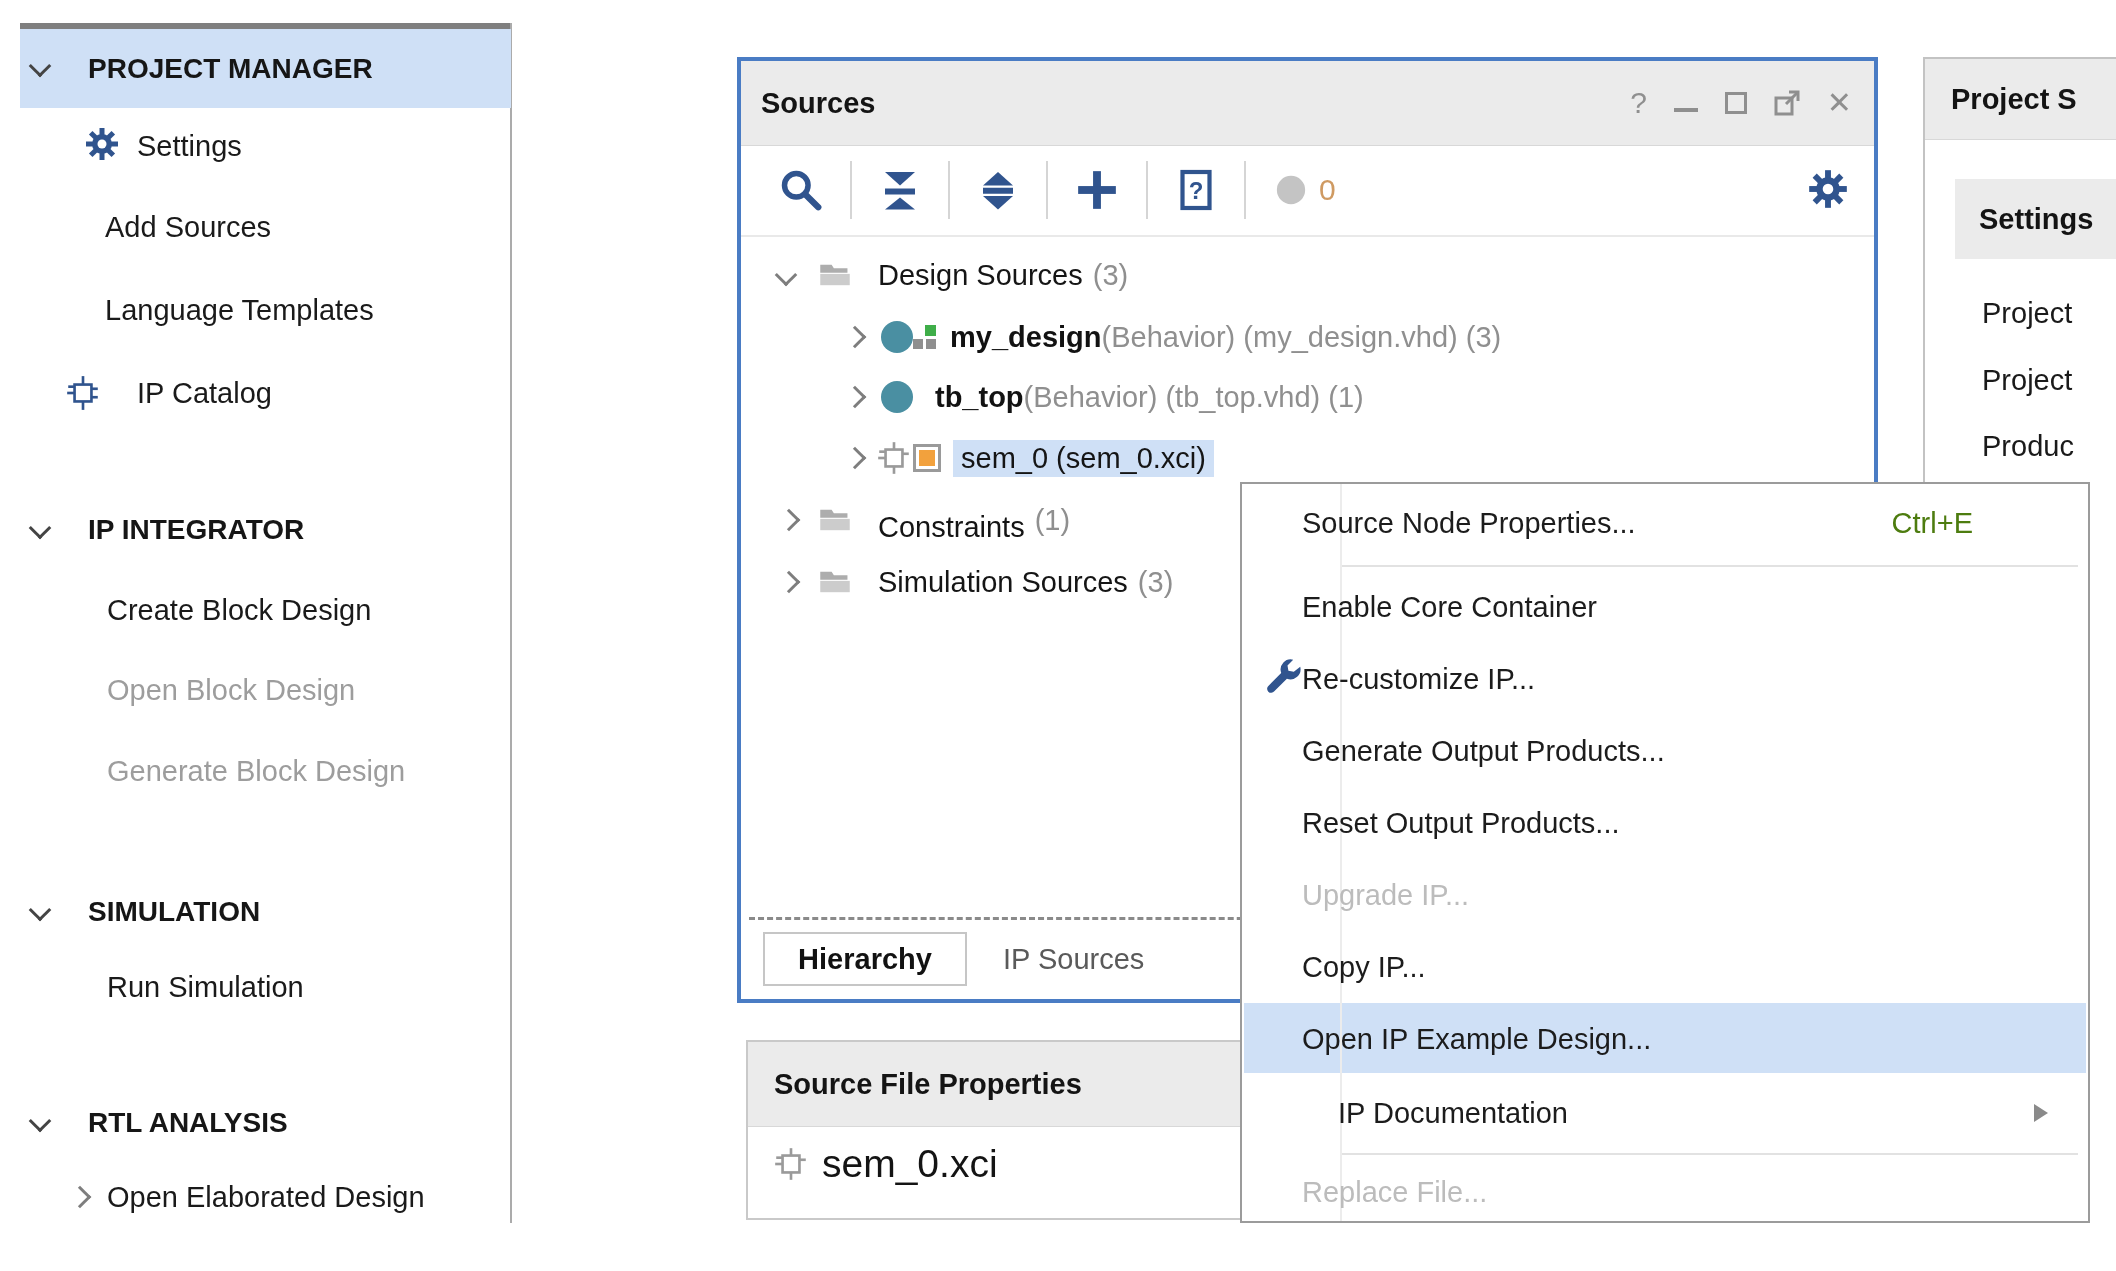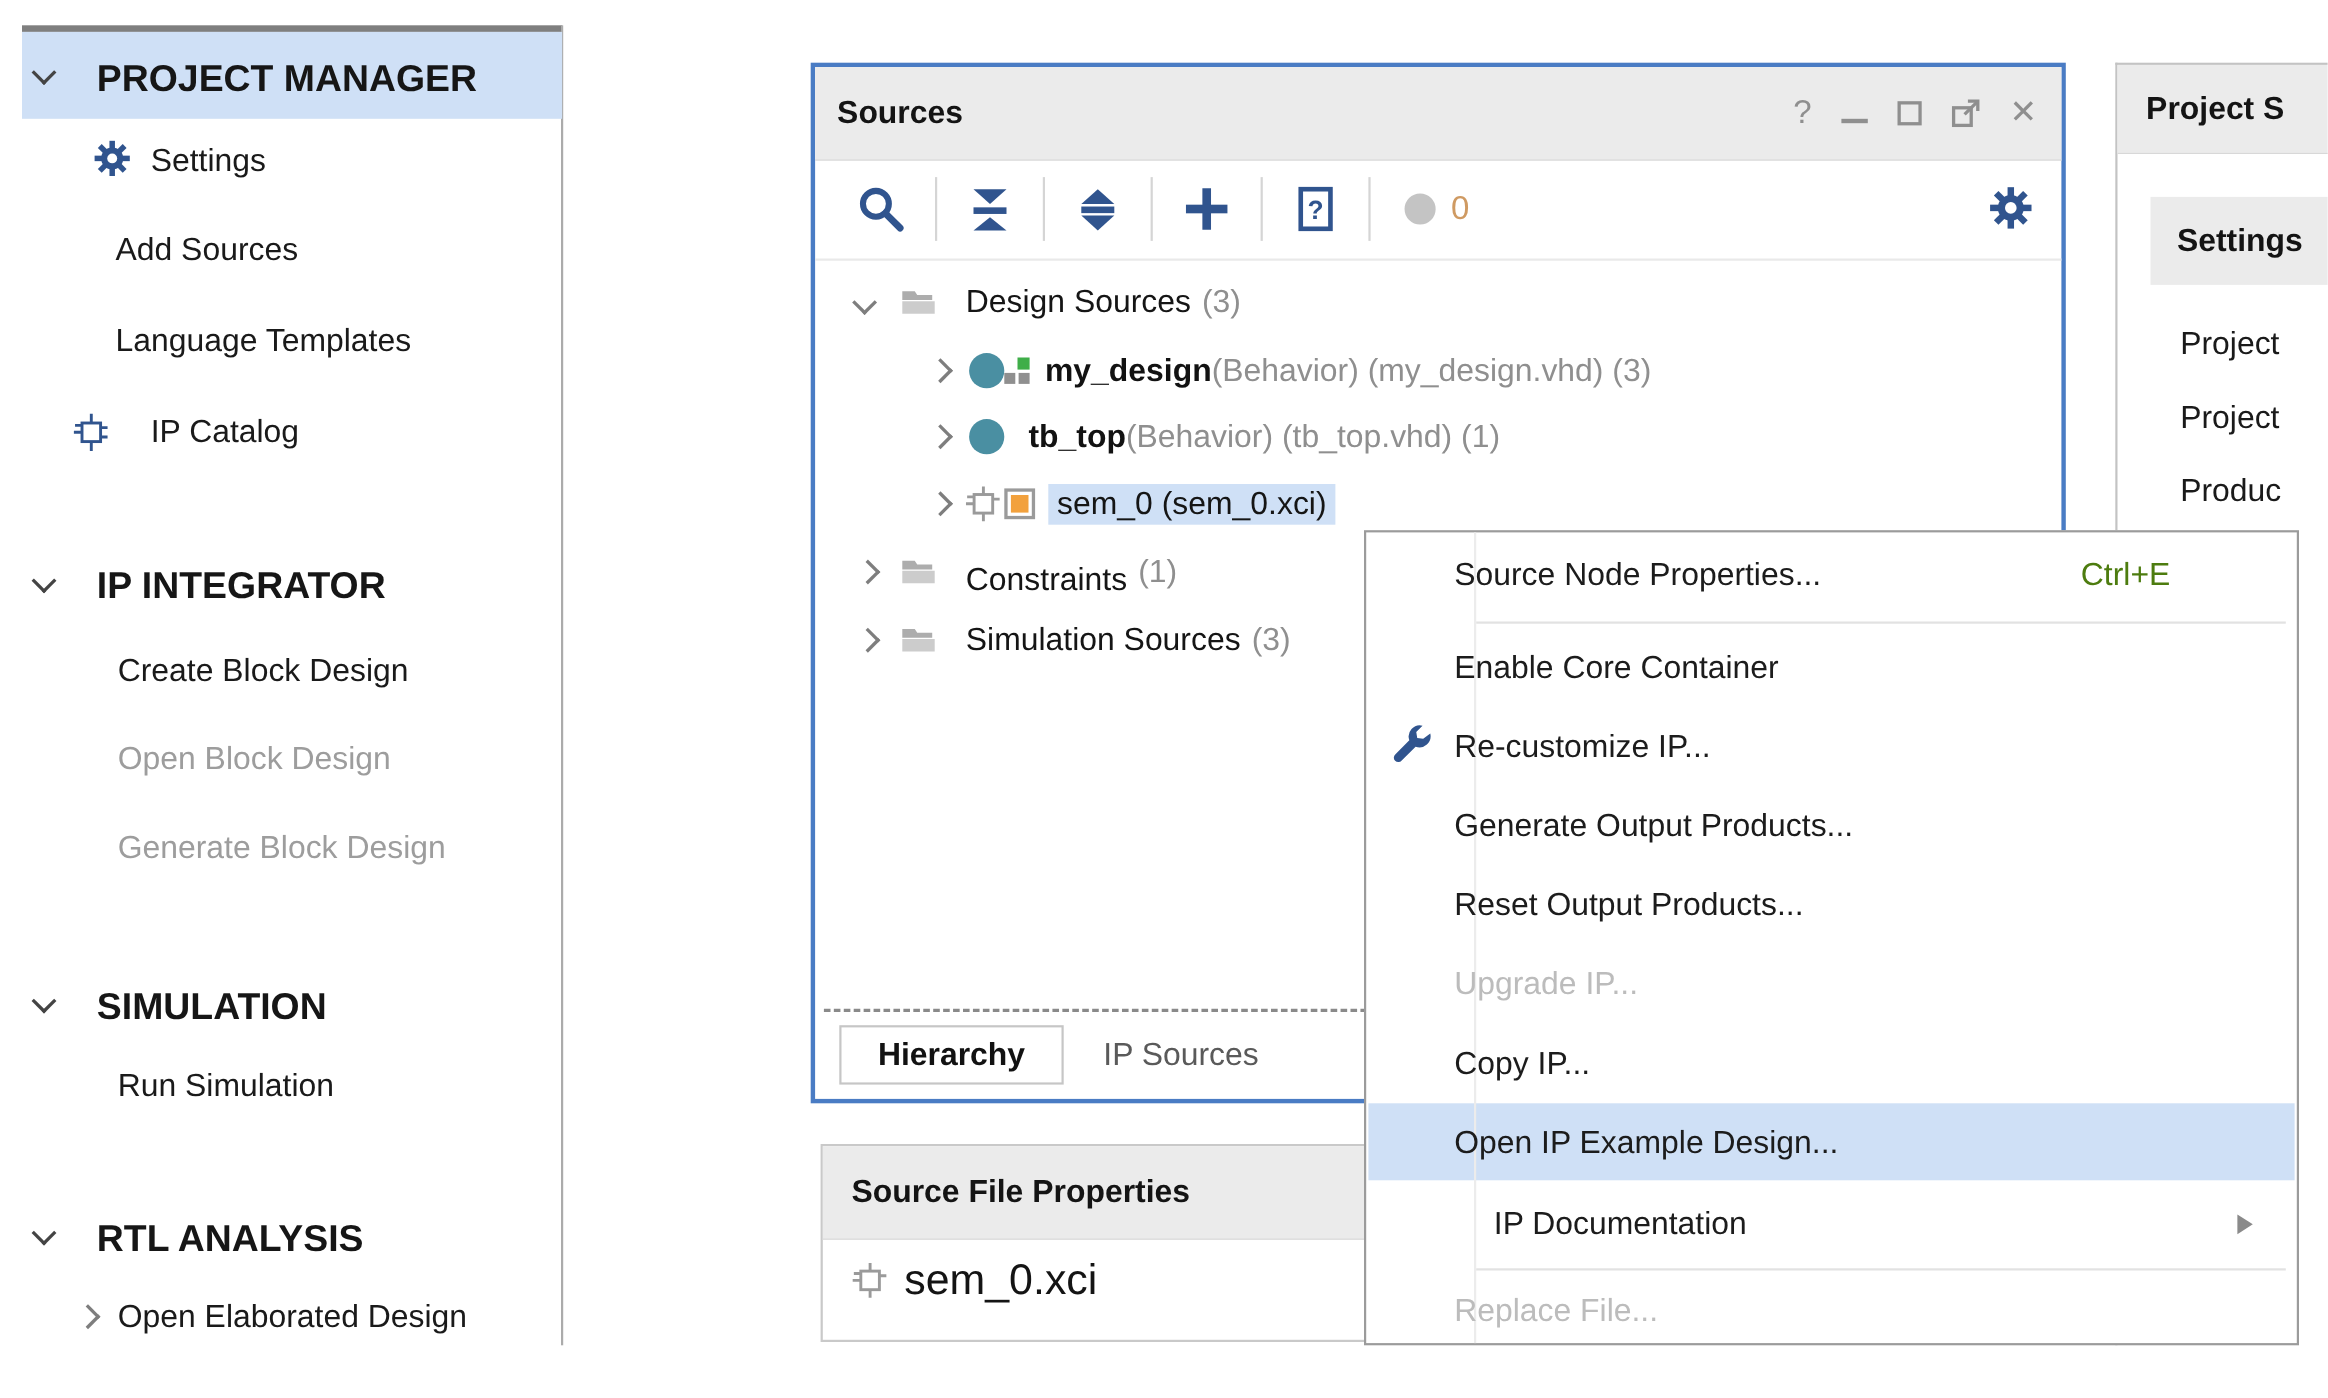--- a/index.html
+++ b/index.html
@@ -5,21 +5,21 @@
   html,body{margin:0;padding:0;}
   body{
     width:2116px;height:1271px;position:relative;overflow:hidden;background:#ffffff;
     font-family:"Liberation Sans","DejaVu Sans",sans-serif;color:#151515;
   }
   .abs{position:absolute;}
   
   .sb-topbar{left:20px;top:23px;width:491px;height:6px;background:#7f7f7f;}
   .sb-divider{left:510px;top:23px;width:2px;height:1200px;background:#ababab;}
   .sb-selrow{left:20px;top:29px;width:491px;height:79px;background:#cfe0f6;}
-  .sb-header{font-size:34px;font-weight:bold;color:#161616;white-space:nowrap;}
+  .sb-header{font-size:28px;font-weight:bold;color:#161616;white-space:nowrap;}
   .sb-item{font-size:29px;color:#1a1a1a;white-space:nowrap;}
   .sb-item.dis{color:#9d9d9d;}
   .chev{display:inline-block;width:13px;height:13px;border-right:3.5px solid #444;border-bottom:3.5px solid #444;}
   .chev.down{transform:rotate(45deg);}
   .chev.right{transform:rotate(-45deg);}
   .chev.gray{border-color:#7e7e7e;}
   
   .panel-hd{background:#ebebeb;border-bottom:1px solid #d8d8d8;}
   .hd-title{font-size:29px;font-weight:bold;color:#141414;white-space:nowrap;}
   
@@ -41,21 +41,21 @@
   .tab-ips{left:262px;top:871px;height:54px;display:flex;align-items:center;font-size:29px;color:#5a5a5a;}
   
   .fileprops{left:746px;top:1040px;width:1132px;height:180px;border:2px solid #c9c9c9;background:#fff;box-sizing:border-box;}
   
   .projsum{left:1923px;top:57px;width:440px;height:1166px;border-left:2px solid #c3c3c3;border-top:2px solid #c3c3c3;background:#fff;box-sizing:border-box;}
   .ps-band{background:#ebebeb;}
   .ps-row{font-size:29px;color:#1a1a1a;white-space:nowrap;}
   
   .ctxmenu{left:1240px;top:482px;width:850px;height:741px;background:#fff;border:2px solid #9b9b9b;box-sizing:border-box;z-index:10;}
   .cm-iconcol{left:98px;top:0;bottom:0;width:2px;background:#ececec;}
-  .cm-item{left:0;right:0;height:70px;display:flex;align-items:center;padding-left:80px;box-sizing:border-box;
+  .cm-item{left:0;right:0;height:70px;display:flex;align-items:center;padding-left:60px;box-sizing:border-box;
            font-size:29px;color:#1c1c1c;white-space:nowrap;}
   .cm-item.dis{color:#bcbcbc;}
   .cm-sep{left:100px;right:10px;height:0;border-top:2px solid #e2e2e2;}
   .cm-shortcut{position:absolute;right:115px;color:#4d7c0f;}
   .cm-highlight{left:2px;right:2px;top:519px;height:70px;background:#cfe0f6;}
   .subarrow{position:absolute;right:40px;width:0;height:0;border-top:9px solid transparent;border-bottom:9px solid transparent;border-left:14px solid #8a8a8a;}
   
   .orange-box{display:inline-block;width:28px;height:28px;border:3px solid #9a9a9a;background:#fff;box-sizing:border-box;}
   .orange-box div{width:16px;height:16px;background:#f2a13d;margin:3px;}
   .mod-extra{display:inline-block;vertical-align:middle;}

